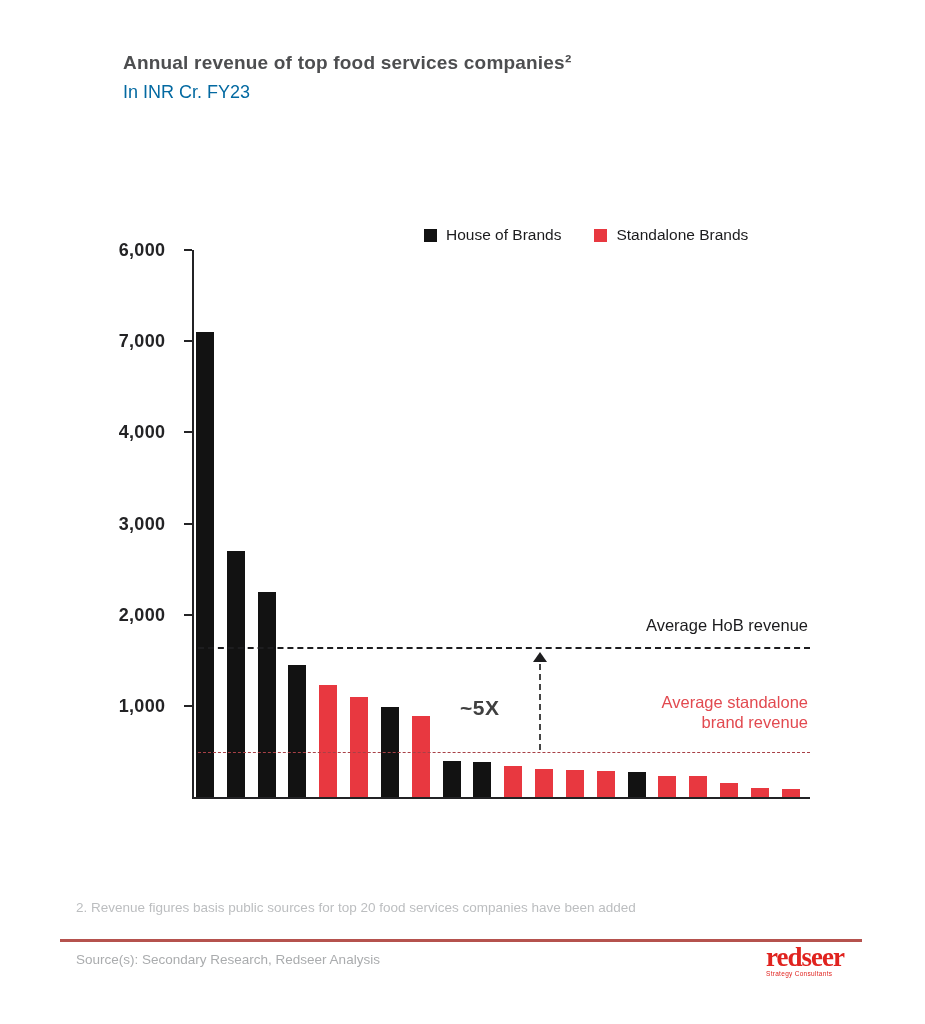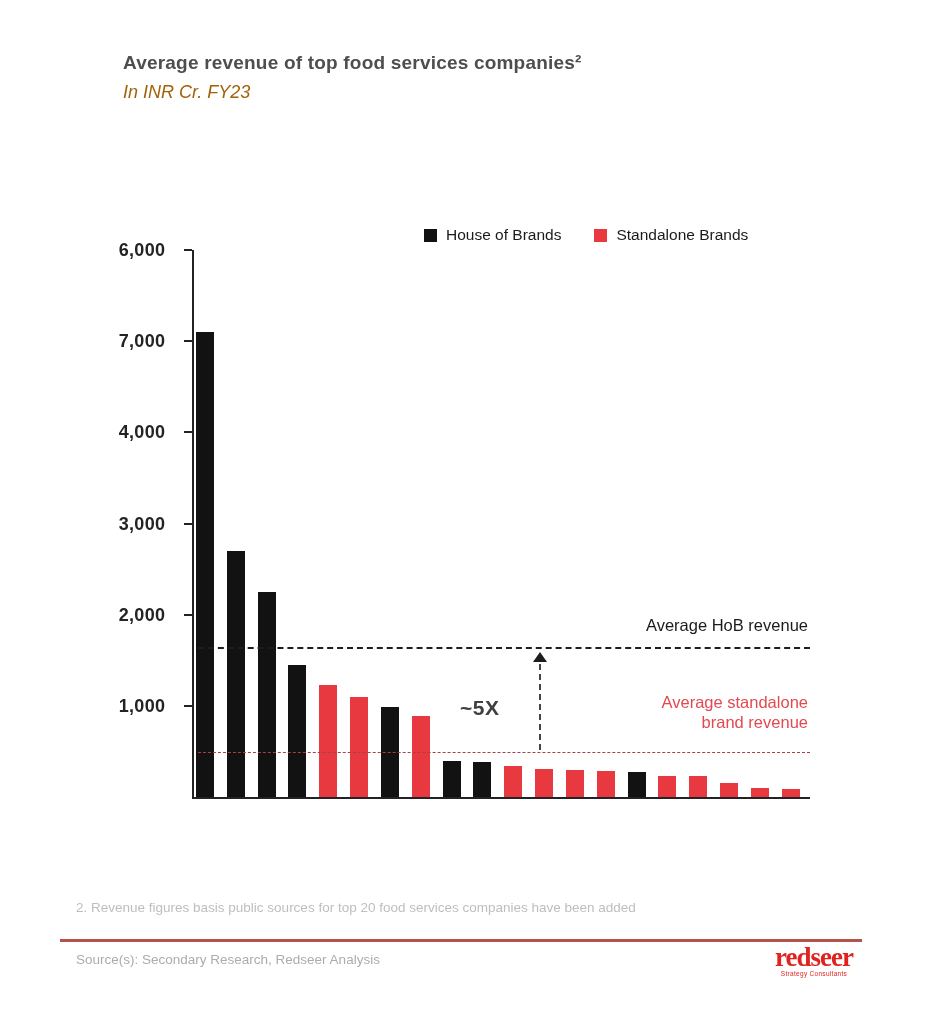--- a/index.html
+++ b/index.html
@@ -2,21 +2,21 @@
 <html><head>
 <meta charset="utf-8">
 <style>
   html,body{margin:0;padding:0;}
   body{
     width:925px;height:1024px;position:relative;background:#ffffff;
     font-family:"Liberation Sans",sans-serif;overflow:hidden;
     -webkit-font-smoothing:antialiased;
   }
   .title{position:absolute;left:123px;top:52px;font-size:19px;font-weight:bold;color:#4d4e50;letter-spacing:.2px;}
-  .subtitle{position:absolute;left:123px;top:82px;font-size:18px;color:#a16207;font-style:italic;}
+  .subtitle{position:absolute;left:123px;top:82px;font-size:18px;color:#0369a1;}
 
   .legend{position:absolute;left:424px;top:226px;display:flex;gap:33px;}
   .legend-item{display:flex;align-items:center;gap:9px;font-size:15.5px;color:#1b1b1d;}
   .legend-swatch{width:13px;height:13px;flex:0 0 auto;}
 
   .plot{position:absolute;left:192px;top:250px;width:618px;height:547px;}
   .y-axis{position:absolute;left:0;top:0;width:2px;height:100%;background:#232325;}
   .x-axis{position:absolute;left:0;bottom:-2px;width:100%;height:2px;background:#232325;}
   .tick{position:absolute;left:-8px;width:8px;height:2px;background:#232325;}
   .tick-label{position:absolute;left:-86px;width:72px;text-align:center;font-size:18px;color:#232325;transform:translateY(-50%);letter-spacing:.3px;font-weight:bold;}
@@ -32,28 +32,28 @@
   .standalone-label{position:absolute;right:2px;font-size:16.5px;color:#e24a50;text-align:right;line-height:20px;white-space:pre-line;}
 
   .ratio{position:absolute;left:268px;top:446px;font-size:21px;font-weight:bold;color:#404040;letter-spacing:.5px;}
   .arrow-shaft{position:absolute;left:347px;top:414px;height:86px;width:0;border-left:2px dashed #454545;}
   .arrow-head{position:absolute;left:341px;top:402px;width:0;height:0;border-left:7px solid transparent;border-right:7px solid transparent;border-bottom:10px solid #1d1d1f;}
 
   .notes{position:absolute;left:76px;top:897px;font-size:13.5px;color:#bcbec0;line-height:21px;}
   .separator{position:absolute;left:60px;top:939px;width:802px;height:3px;background:#b5524e;}
   .source{position:absolute;left:76px;top:952px;font-size:13.5px;color:#aaacae;}
 
-  .logo{position:absolute;left:766px;top:943px;width:96px;text-align:center;}
+  .logo{position:absolute;left:766px;top:943px;width:96px;text-align:left;}
   .logo-word{font-family:"Liberation Serif",serif;font-weight:bold;font-size:27px;line-height:28px;letter-spacing:-1px;color:#e0231f;}
   .logo-tag{font-size:6.5px;color:#e0231f;margin-top:-1px;letter-spacing:.3px;}
 </style>
 </head>
 <body>
 
-<div class="title">Average revenue of top food services companies²</div>
+<div class="title">Annual revenue of top food services companies²</div>
 <div class="subtitle">In INR Cr. FY23</div>
 
 <div class="legend">
   <div class="legend-item">
     <span class="legend-swatch" style="background: rgb(18, 18, 18);"></span>
     <span>House of Brands</span>
   </div>
   <div class="legend-item">
     <span class="legend-swatch" style="background: rgb(232, 56, 64);"></span>
     <span>Standalone Brands</span>

